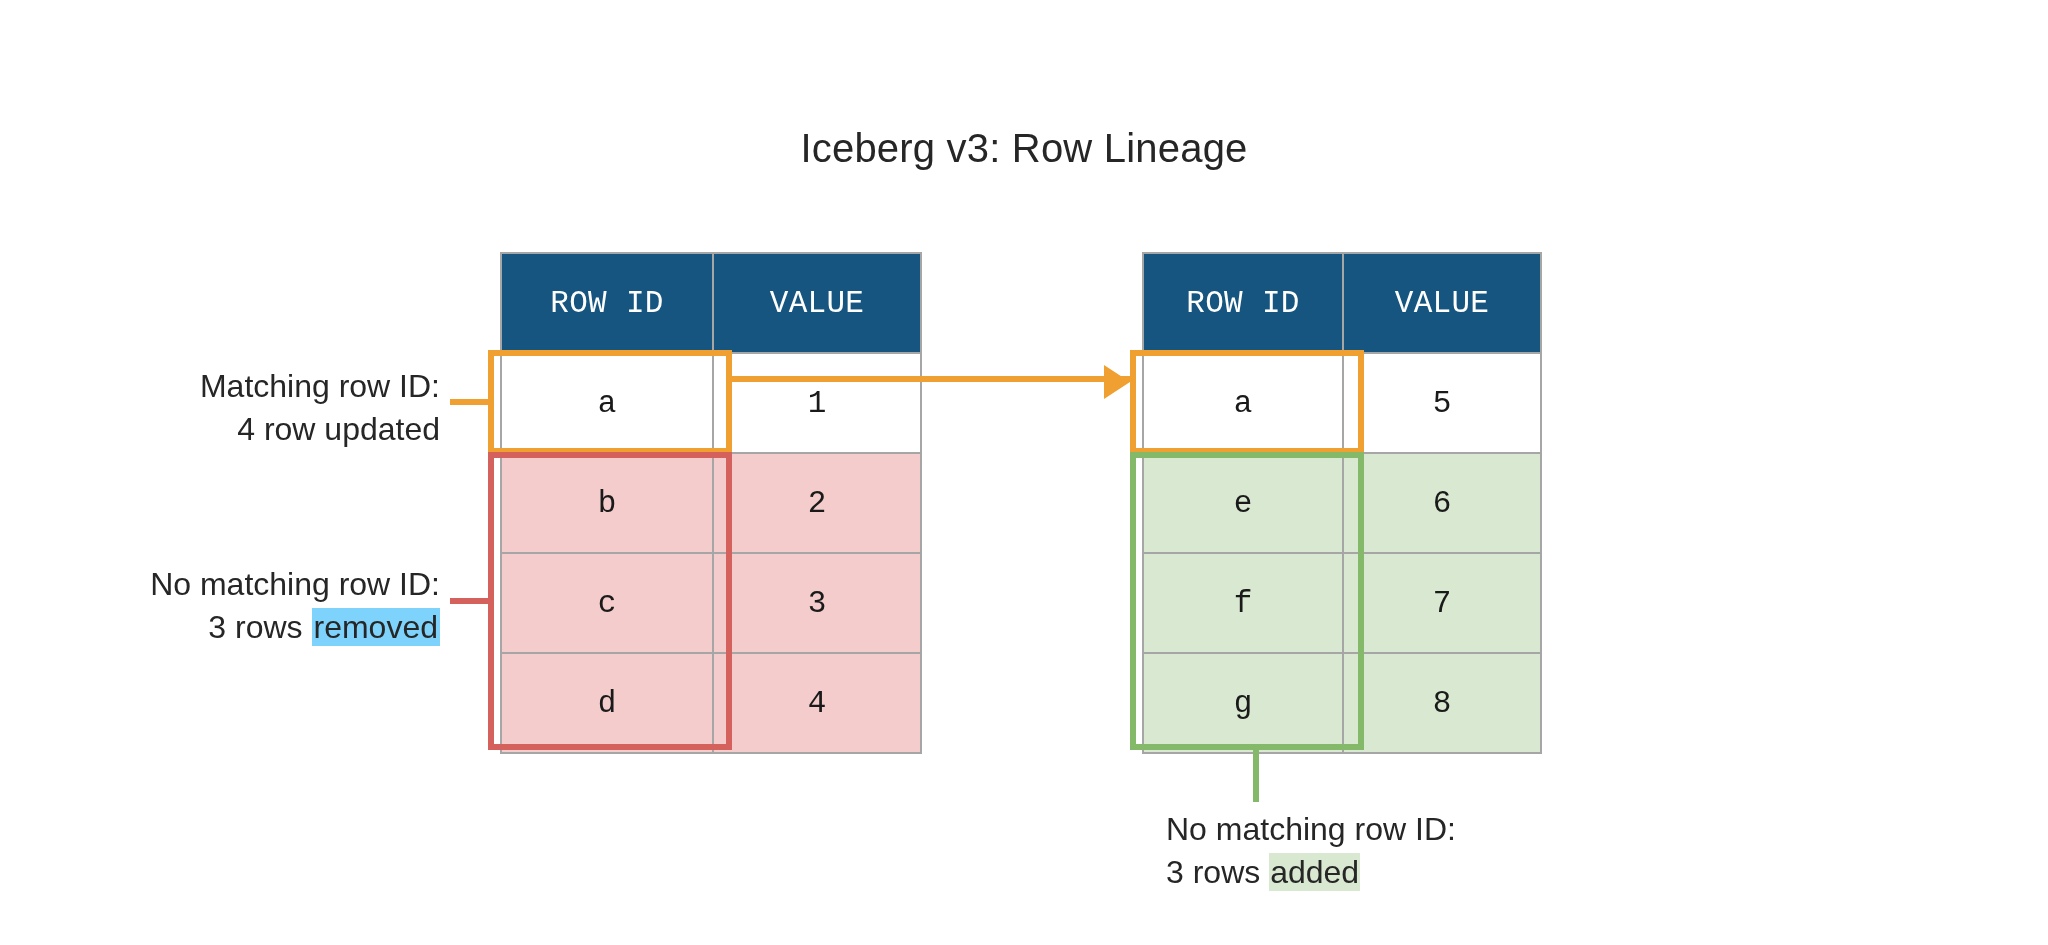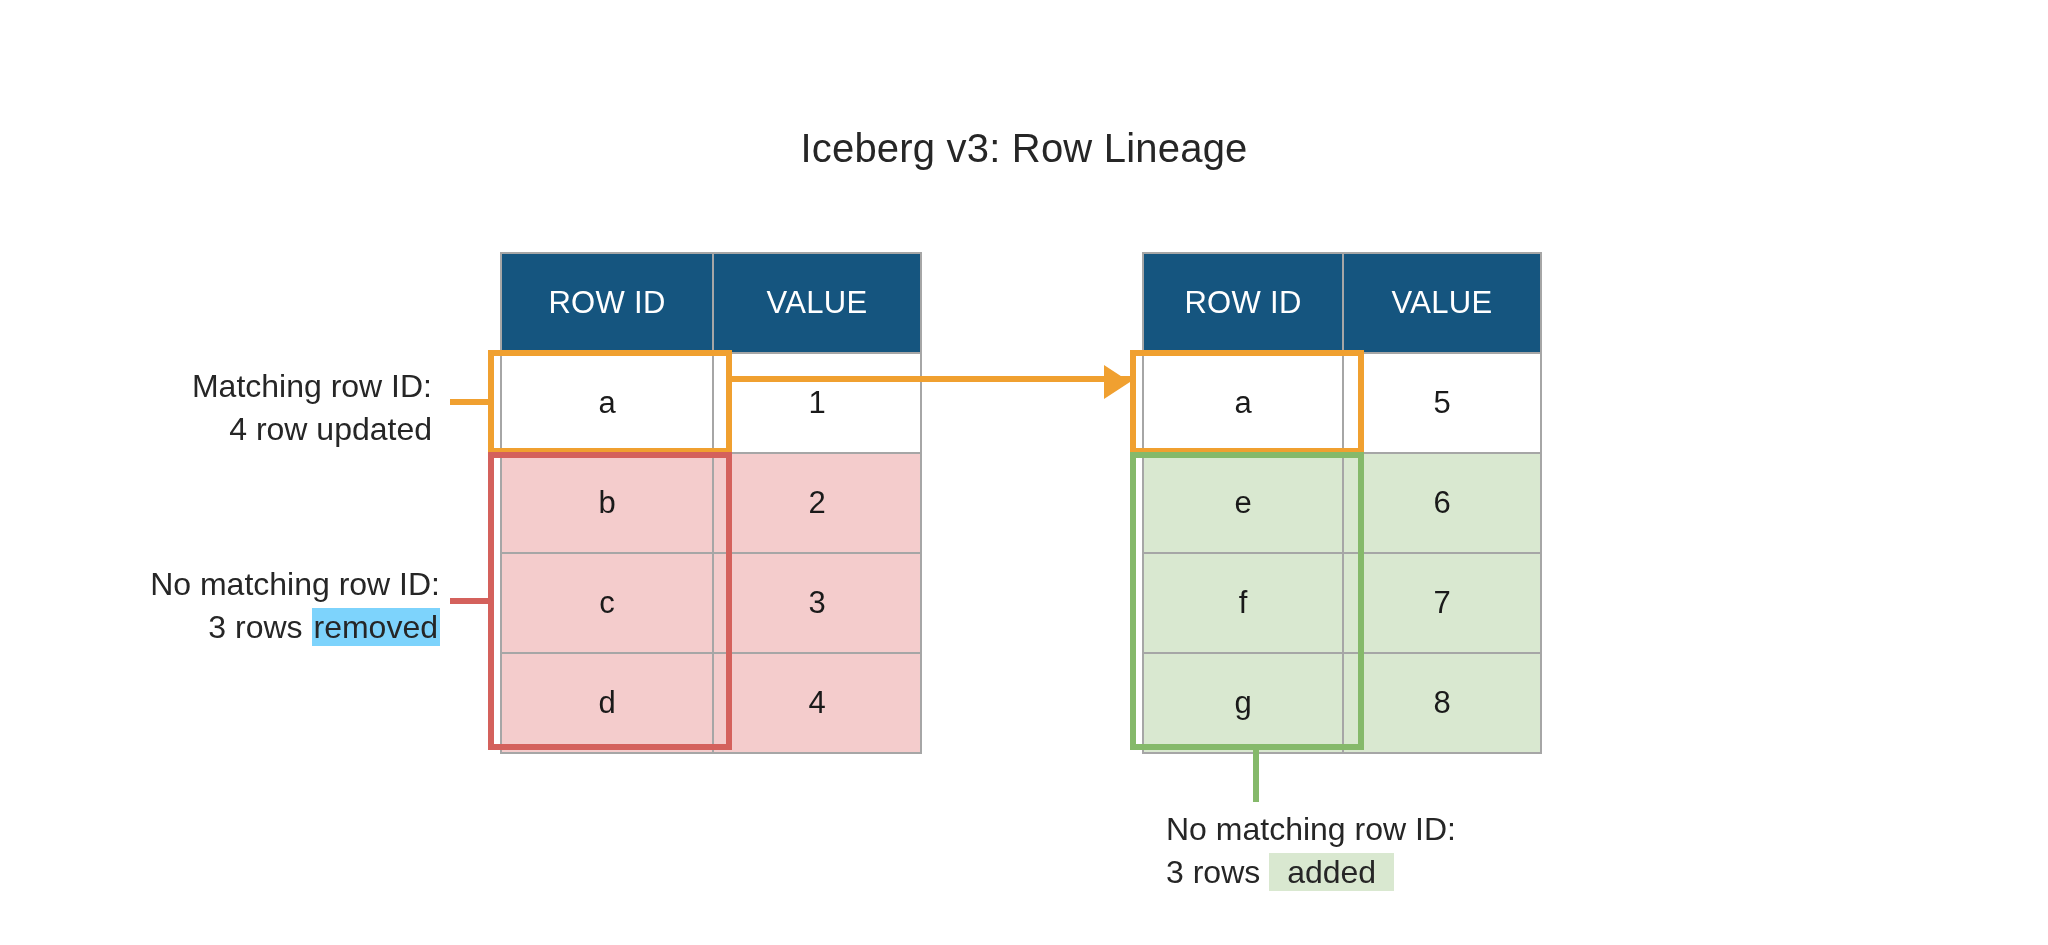--- a/index.html
+++ b/index.html
@@ -39,20 +39,21 @@
     position: absolute;
     border-collapse: collapse;
     table-layout: fixed;
   }
   .tbl td, .tbl th {
     border: 2px solid #a6a6a6;
     padding: 0;
     text-align: center;
     vertical-align: middle;
     font-weight: 400;
+    font-family: Liberation Mono, monospace;
   }
   .tbl th {
     background: #15557f;
     color: #ffffff;
     font-size: 31px;
     height: 98px;
     border-color: #a6a6a6;
     letter-spacing: 0.3px;
   }
   .tbl td {
@@ -98,21 +99,21 @@
     position: absolute;
     font-size: 32px;
     line-height: 1.33;
     color: #262626;
     white-space: nowrap;
   }
   .note.right-al { text-align: right; }
   .note.left-al  { text-align: left; }
   .note .ln { display: block; }
   .hl-red   { background: #7dd3fc; padding: 1px 2px; }
-  .hl-green { background: #d9e8d0; padding: 1px 18px; }
+  .hl-green { background: #d9e8d0; padding: 1px 1px; }
 </style>
 </head>
 <body>
 
 <div id="canvas">
 
   <div class="title">Iceberg v3: Row Lineage</div>
 
   <table class="tbl" style="left:500px; top:252px; width:420px;">
     <colgroup>
@@ -186,21 +187,21 @@
 
   <div class="line h orange" style="left:726px; top:376px; width:410px;"></div>
   <div class="arrowhead" style="left:1104px; top:365px;"></div>
 
   <div class="line h orange" style="left:450px; top:399px; width:44px;"></div>
 
   <div class="line h red" style="left:450px; top:598px; width:44px;"></div>
 
   <div class="line v green" style="left:1253px; top:750px; width:6px; height:52px;"></div>
 
-  <div class="note right-al" style="left:52px; top:365px; width:380px;">
+  <div class="note right-al" style="left:60px; top:365px; width:380px;">
     <span class="ln">Matching row ID:</span>
     <span class="ln">4 row updated</span>
   </div>
 
   <div class="note right-al" style="left:20px; top:563px; width:420px;">
     <span class="ln">No matching row ID:</span>
     <span class="ln"><span>3 rows </span><span class="hl-red">removed</span></span>
   </div>
 
   <div class="note left-al" style="left:1166px; top:808px; width:460px;">

